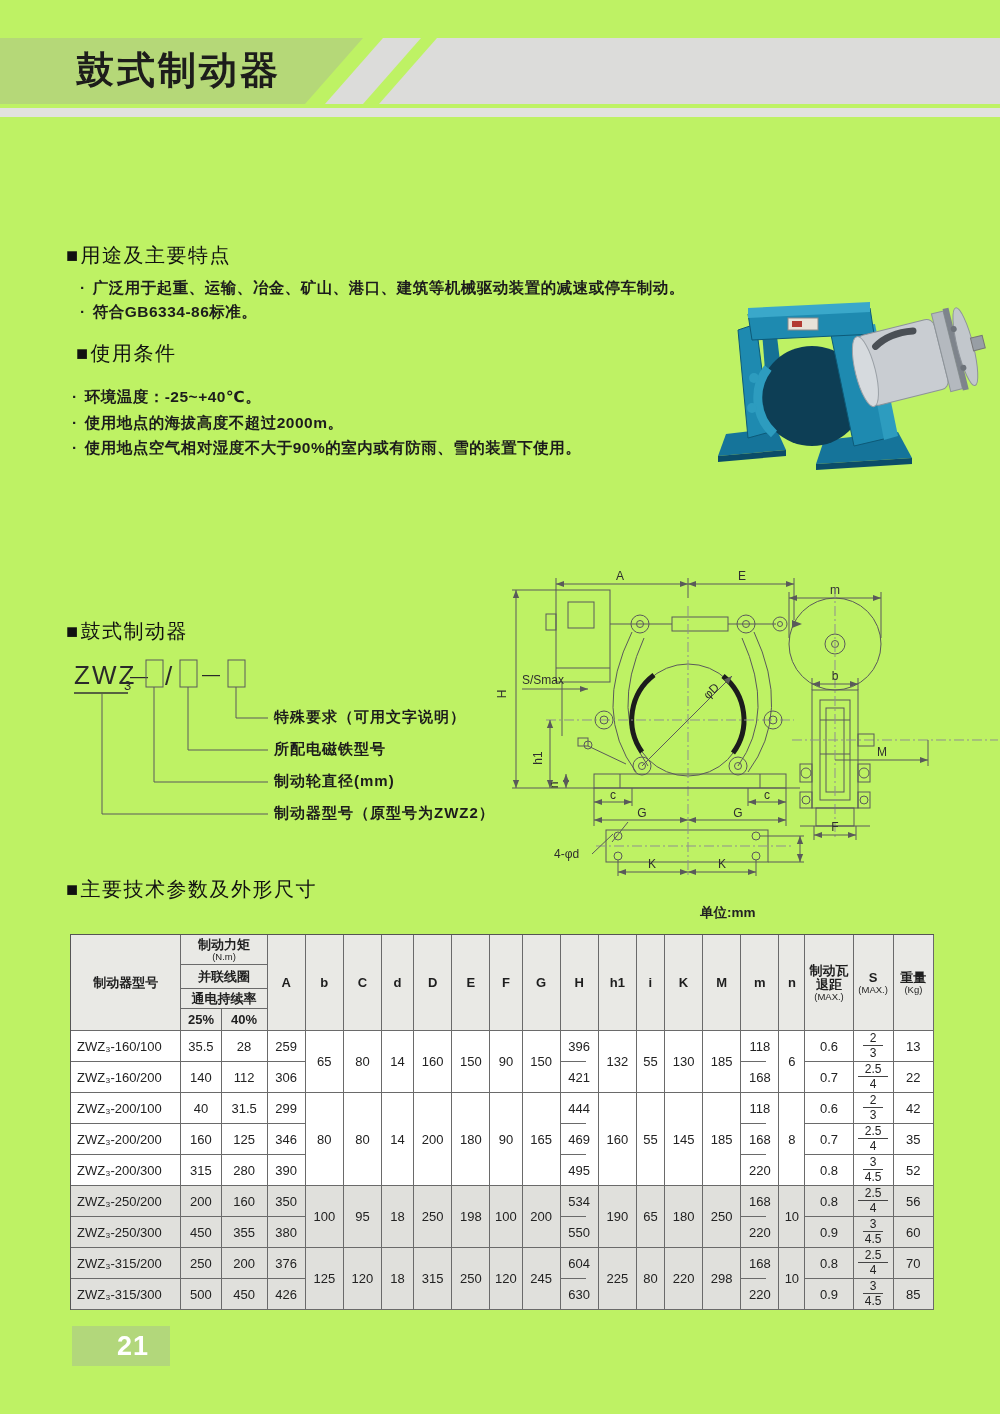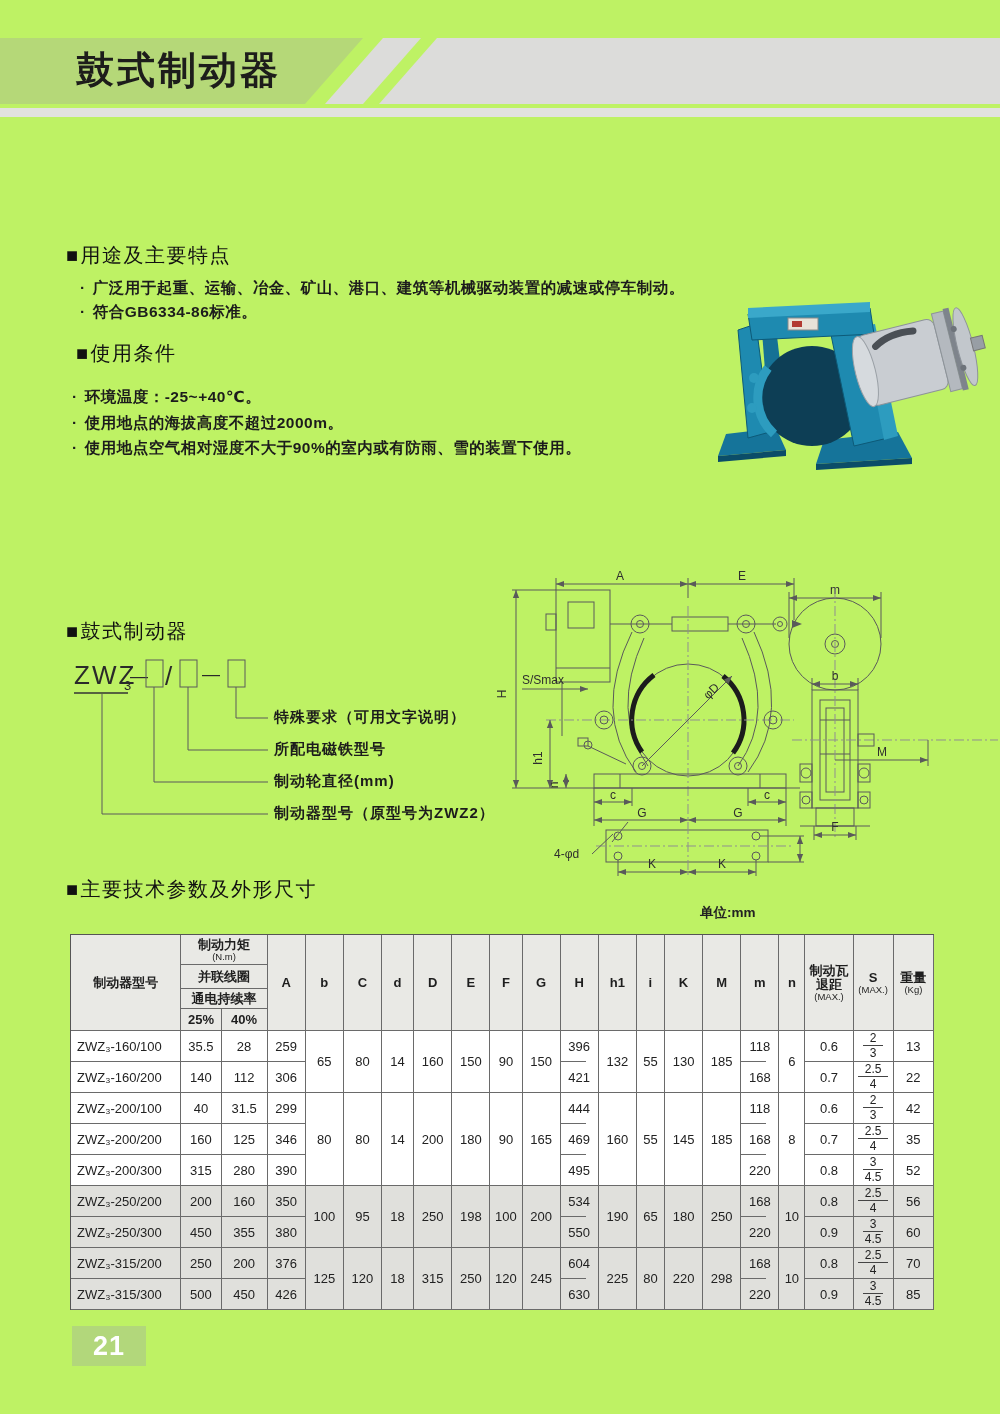--- a/index.html
+++ b/index.html
@@ -47,21 +47,21 @@
   .spec .small{font-size:9.5px;font-weight:normal;line-height:10px;}
   .spec .thline{line-height:14px;}
   .model-cell{text-align:left !important;padding-left:6px !important;white-space:nowrap;}
   td.pb{border-bottom:none !important;background-image:linear-gradient(#6a6a6a,#6a6a6a);
         background-repeat:no-repeat;background-size:68% 1px;background-position:left bottom;}
   .frac{display:inline-block;font-size:12px;line-height:12px;}
   .frac .ftop{border-bottom:1px solid #444;padding:0 7px 1px 7px;}
   .frac .fbot{padding-top:1px;}
   
   .badge{position:absolute;top:1326px;left:72px;width:74px;height:40px;background:var(--badge,#b2d77b);
-         color:#fff;font-size:27px;font-weight:bold;text-align:center;line-height:40px;letter-spacing:1px;}
+         color:#fff;font-size:27px;font-weight:bold;text-align:center;line-height:40px;letter-spacing:1px;padding-left:24px;}
 </style>
 </head>
 <body>
 
 <div class="page">
 
   <div class="band">
     <div class="band-green"></div>
     <div class="band-stripe"></div>
     <div class="band-gray"></div>

